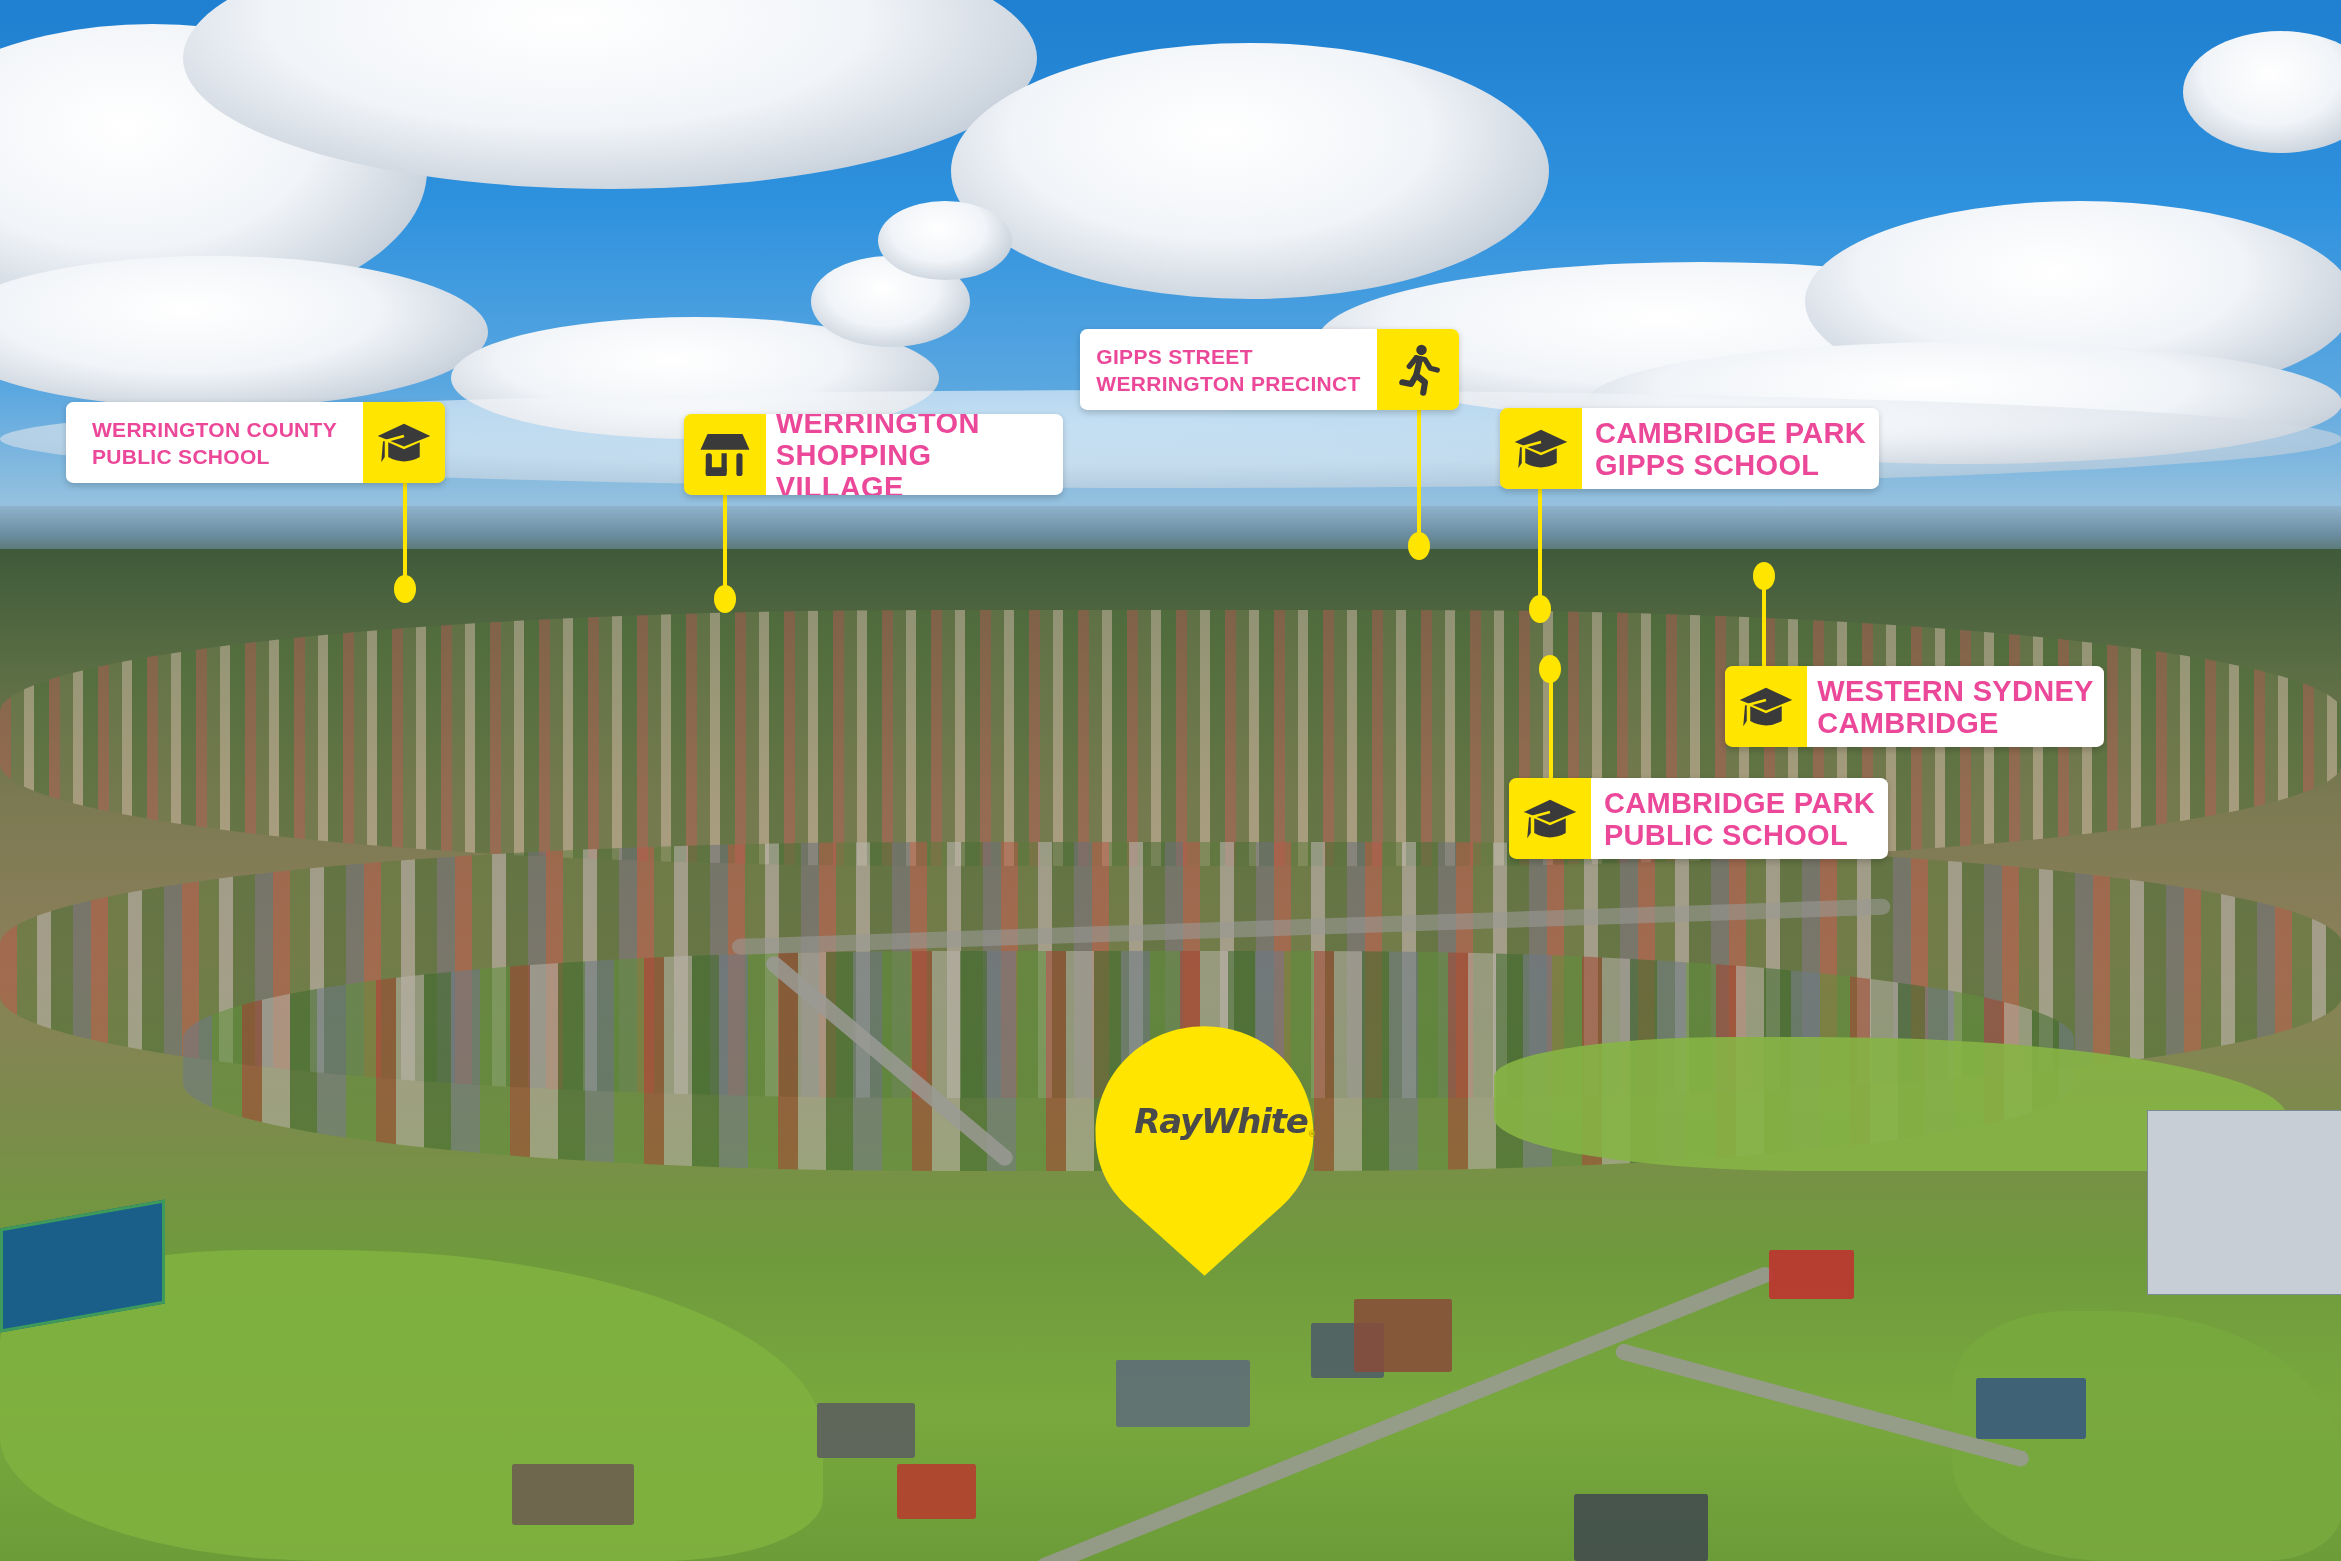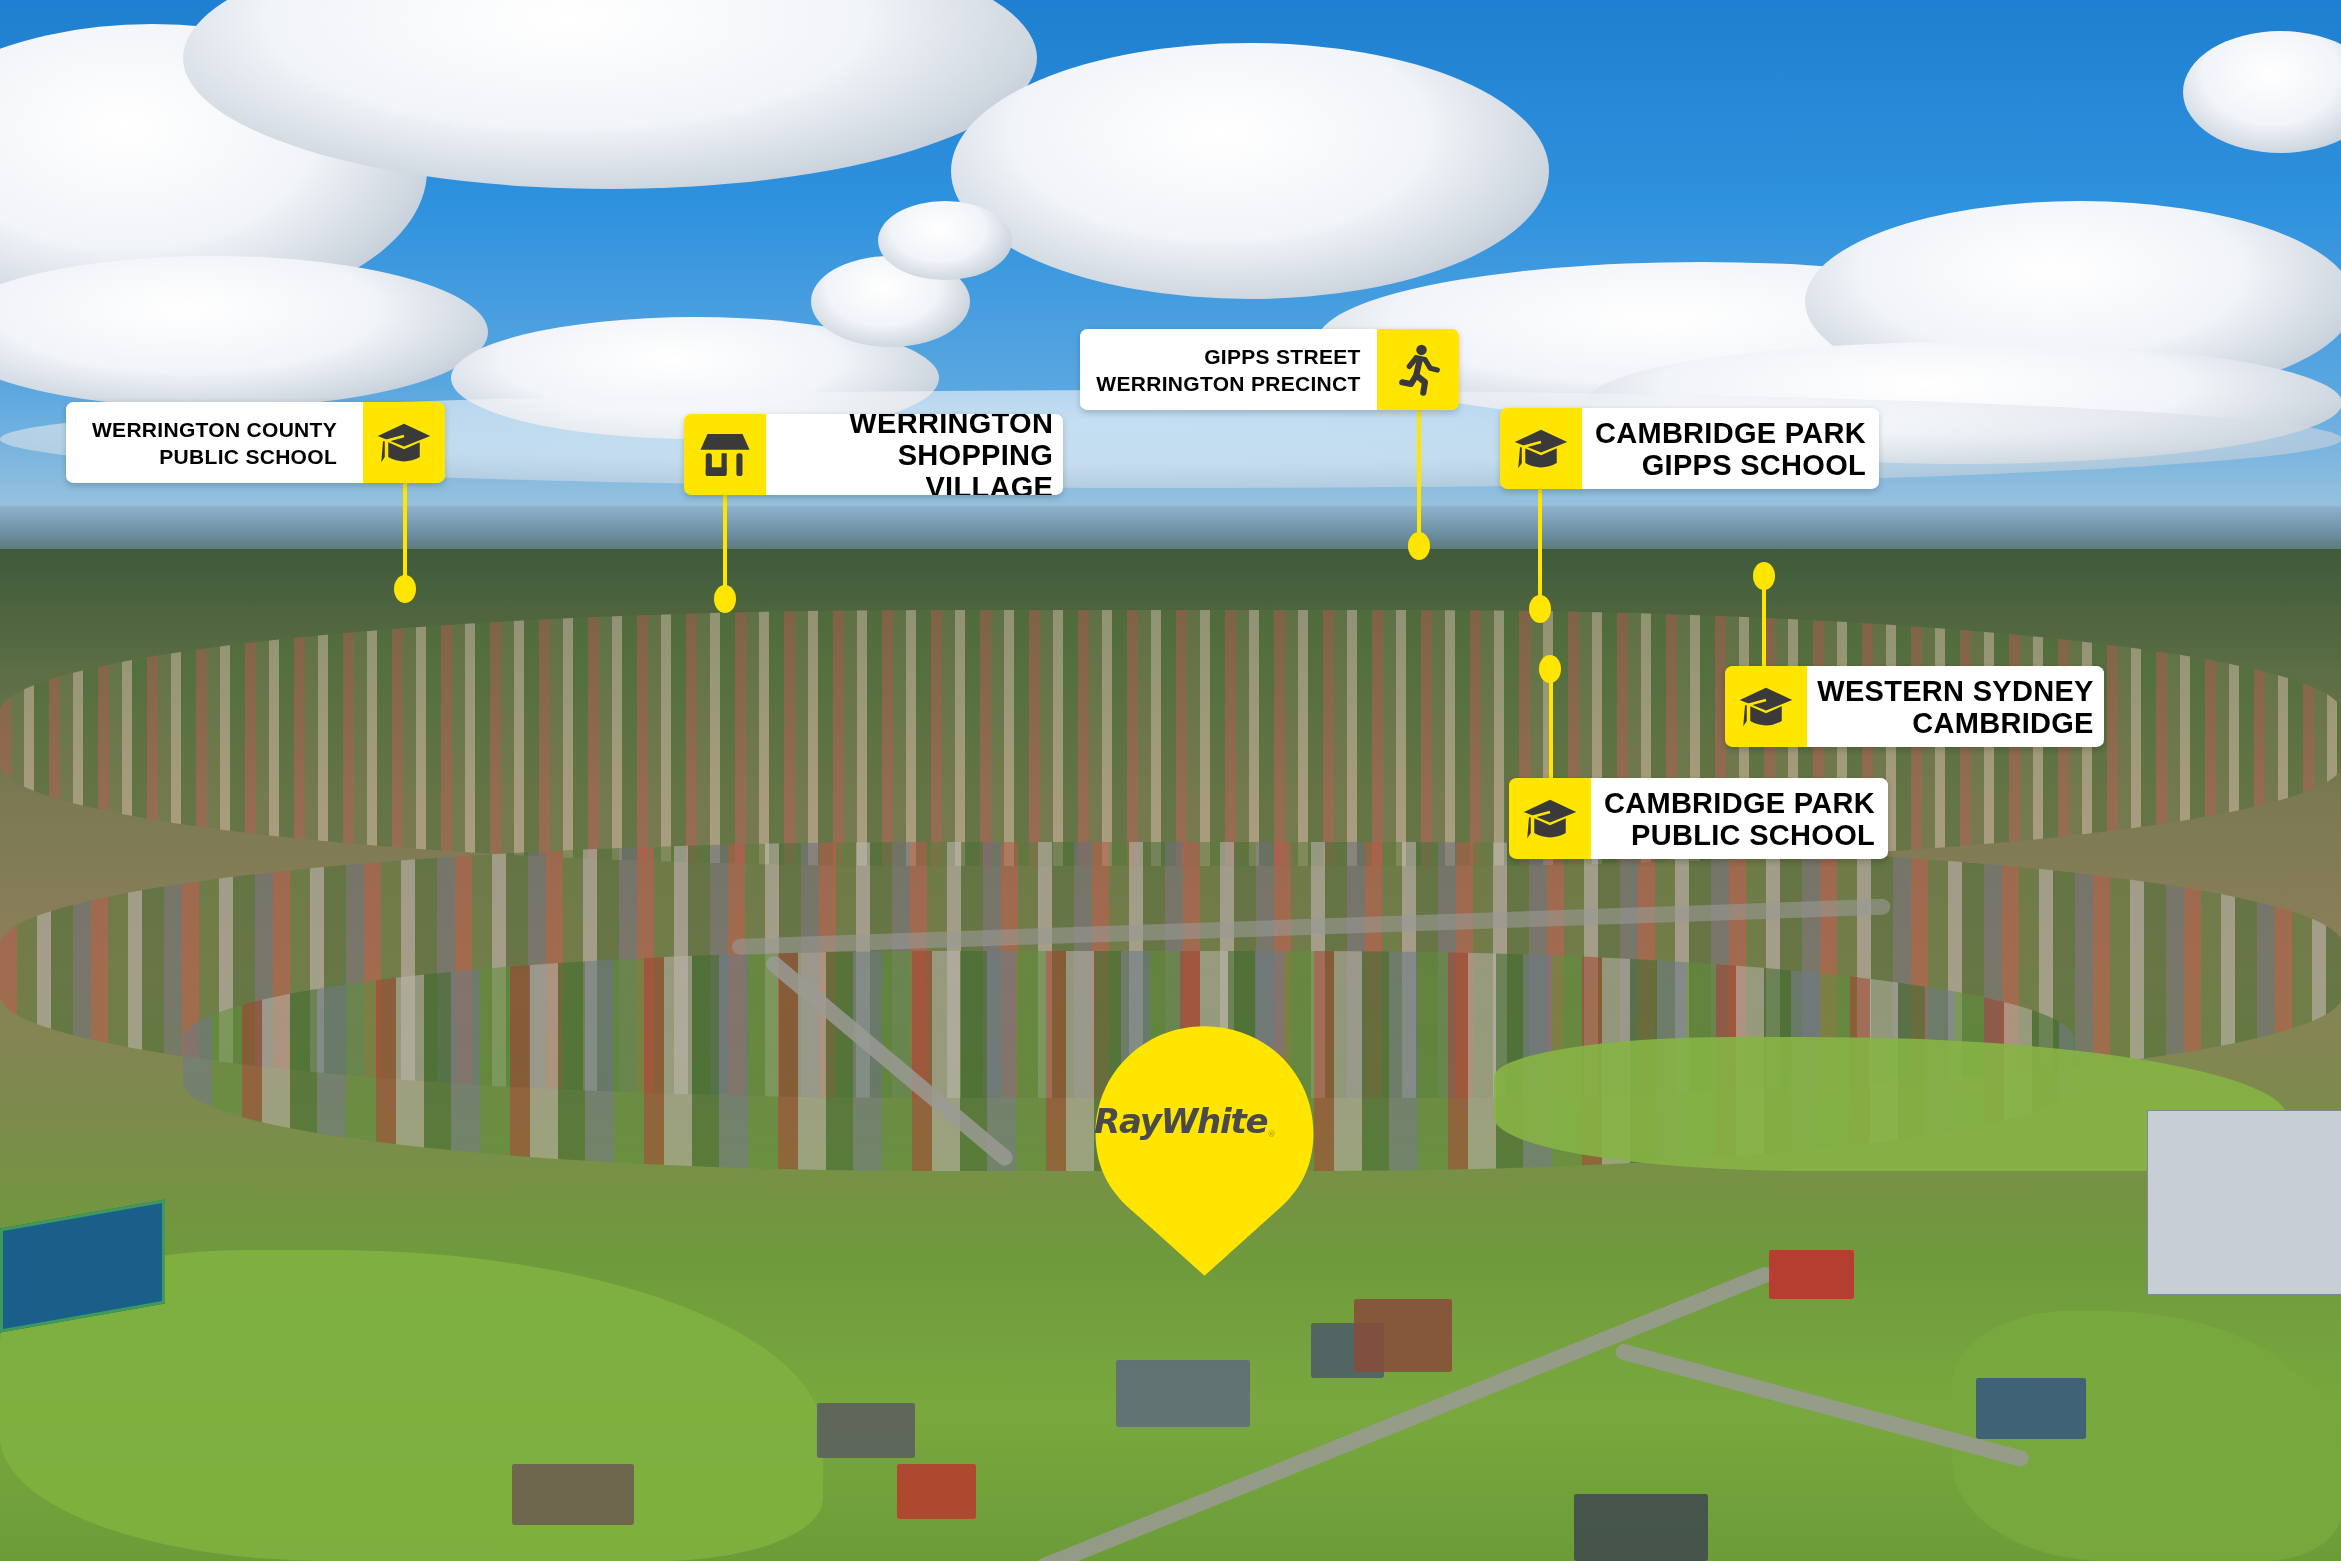--- a/index.html
+++ b/index.html
@@ -17,31 +17,31 @@
   .suburb { position:absolute; border-radius:40%; opacity:.55; }
   .park { position:absolute; background:#7fb13f; border-radius:30% 60% 20% 40%; opacity:.9; }
   .road { position:absolute; background:#9a9a94; height:16px; transform-origin:left center; border-radius:8px; opacity:.85; }
   .roof { position:absolute; width:37px; height:24.4px; border-radius:2.4px; opacity:.85; }
   .building { position:absolute; background:#c7ced6; border:1.8px solid #7c8a96; }
   .court { position:absolute; background:#1a5f8a; border:3.7px solid #3e9a5a; }
 
   .label { position:absolute; height:81px; width:379px; display:flex; border-radius:7.3px; overflow:hidden;
            box-shadow:0 2.4px 6.1px rgba(0,0,0,.18); }
   .label .text { flex:1; background:#ffffff; display:flex; align-items:center; justify-content:center;
-                 text-align:right; color:#000000; font-weight:bold; font-size:21px; line-height:27px;
+                 text-align:left; color:#ec4899; font-weight:bold; font-size:21px; line-height:27px;
                  letter-spacing:0.3px; padding:0 9.8px; }
   .label.big .text { font-size:29px; line-height:32px; }
   .label .iconbox { width:82px; background:#ffe500; display:flex; align-items:center; justify-content:center; }
   .label .iconbox svg { width:56px; height:56px; }
   .stem { position:absolute; width:3.7px; background:#ffe500; }
   .dot { position:absolute; width:22px; height:28px; border-radius:50%; background:#ffe500; }
 
   .pin { position:absolute; left:1094px; top:1025px; width:221px; height:252px; }
   .pin svg { width:100%; height:100%; }
-  .pin .brand { position:absolute; left:0; right:0; top:76px; text-align:left;
+  .pin .brand { position:absolute; left:0; right:0; top:76px; text-align:right;
                 font-family:"DejaVu Sans", sans-serif; font-weight:bold; font-style:italic;
                 font-size:34px; color:#4a4a4a; letter-spacing:-1.2px; }
 </style>
 </head>
 <body>
 
 <div class="scene">
   <div class="sky"></div>
 
   <div class="cloud" style="left:-122px;top:24.4px;width:549px;height:293px;"></div>

